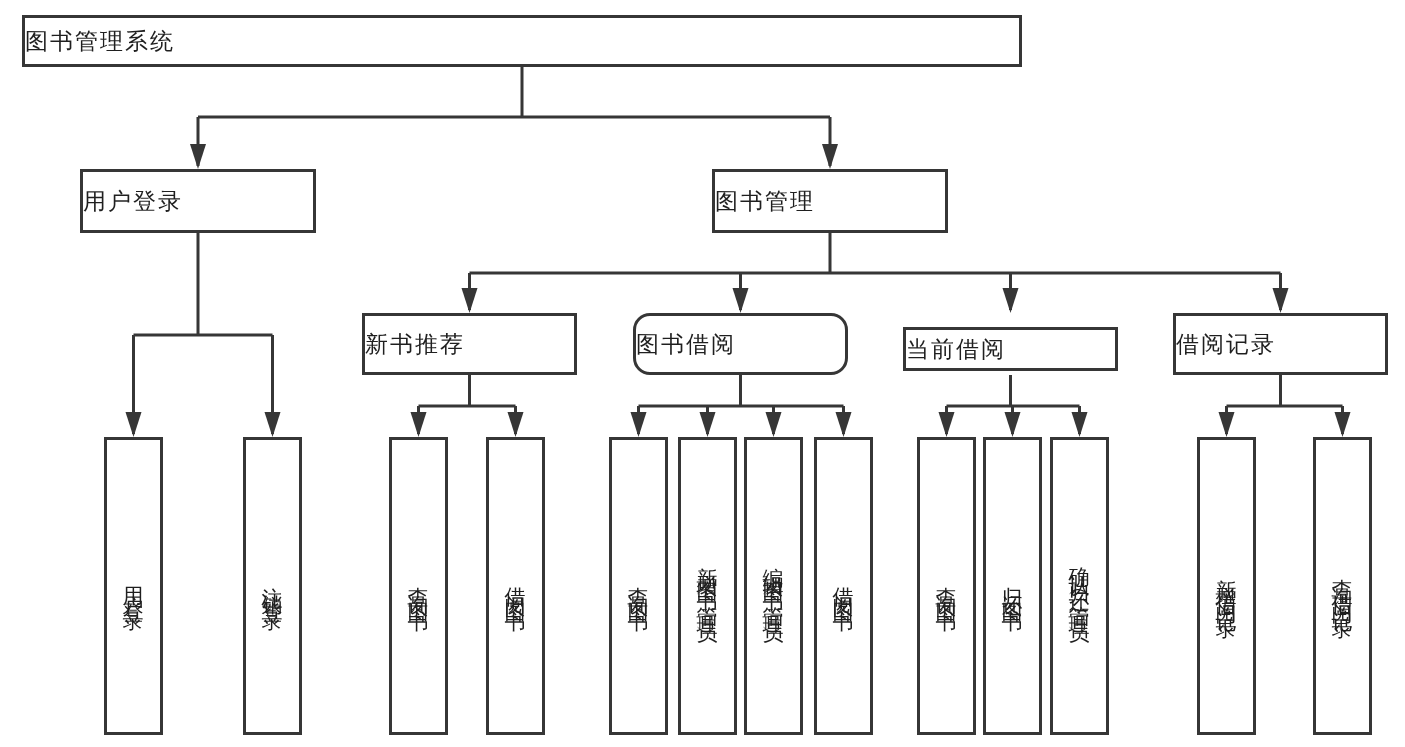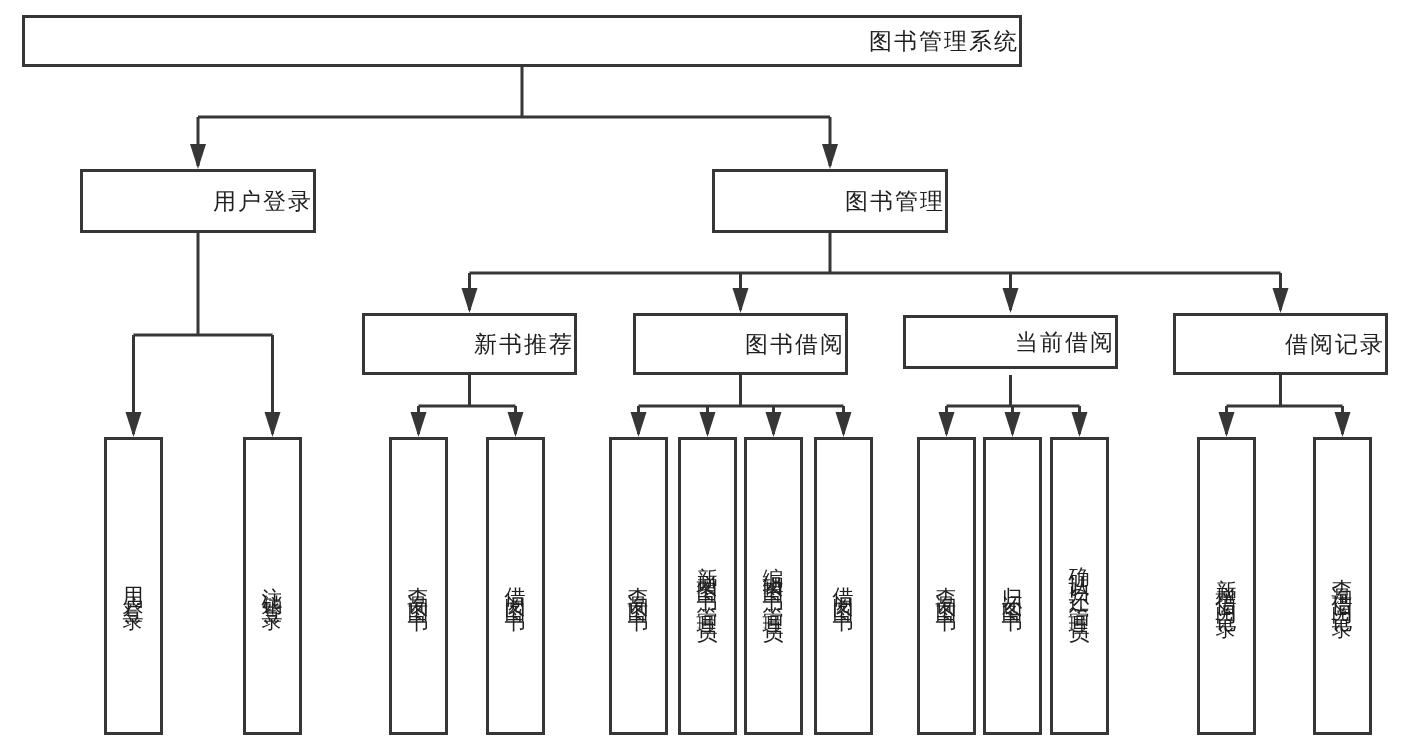--- a/index.html
+++ b/index.html
@@ -12,21 +12,21 @@
   html,body{width:1405px;height:747px;background:var(--background);
     font-family:"Liberation Sans","DejaVu Sans",sans-serif;color:var(--text);}
   .canvas{position:relative;width:1405px;height:747px;overflow:hidden;background:var(--background);}
   svg.wires{position:absolute;left:0;top:0;width:1405px;height:747px;pointer-events:none;}
   .wire{stroke:var(--line);stroke-width:3;fill:none;}
   .ah{fill:var(--line);stroke:none;}
   .box{
     position:absolute;
     border:3px solid var(--line);
     background:var(--background);
-    display:flex;align-items:center;justify-content:flex-end;
+    display:flex;align-items:center;justify-content:flex-start;
     font-size:23px;letter-spacing:2px;color:var(--text);
     white-space:nowrap;
   }
   .leaf{
     position:absolute;
     border:3px solid var(--line);
     background:var(--background);
     display:flex;align-items:center;justify-content:center;
   }
   .leaf .vtext{
@@ -93,24 +93,24 @@
   <div class="box" style="left:80px;top:169px;width:236px;height:64px;">
     <span>用户登录</span>
   </div>
   <div class="box" style="left:362px;top:313px;width:215px;height:62px;">
     <span>新书推荐</span>
   </div>
 
   <div class="box" style="left:712px;top:169px;width:236px;height:64px;">
     <span>图书管理</span>
   </div>
-  <div class="box" style="left:633px;top:313px;width:215px;height:62px;">
+  <div class="box" style="left:633px;top:313px;width:215px;height:62px;border-radius:17px;">
     <span>图书借阅</span>
   </div>
-  <div class="box" style="left:903px;top:315px;width:215px;height:54px;">
+  <div class="box" style="left:903px;top:327px;width:215px;height:44px;">
     <span>当前借阅</span>
   </div>
   <div class="box" style="left:1173px;top:313px;width:215px;height:62px;">
     <span>借阅记录</span>
   </div>
 
   <div class="leaf" style="left:104px;top:437px;width:59px;height:298px;">
     <span class="vtext">用户登录</span>
   </div>
   <div class="leaf" style="left:243px;top:437px;width:59px;height:298px;">

